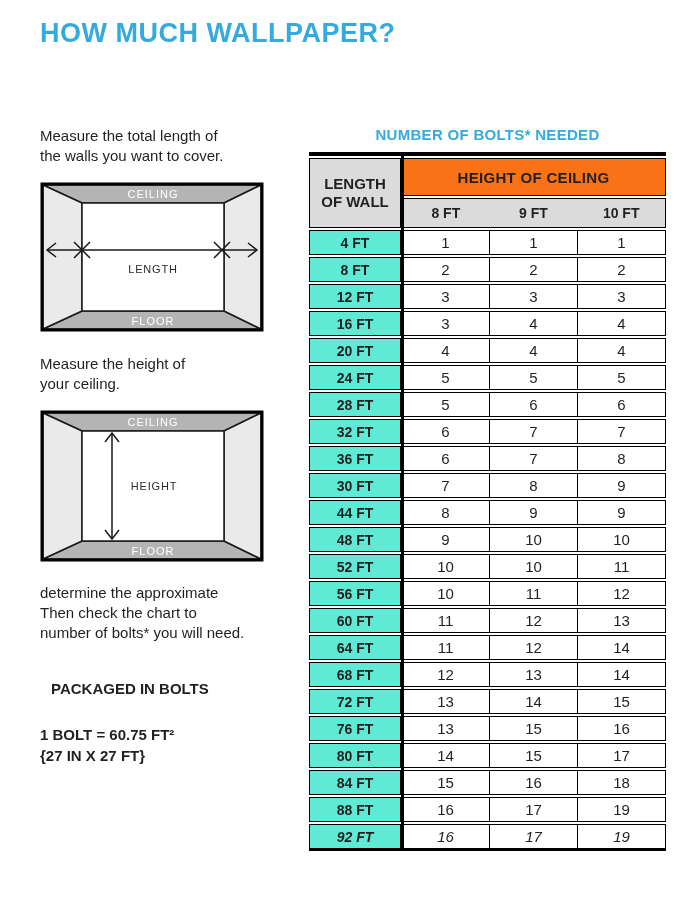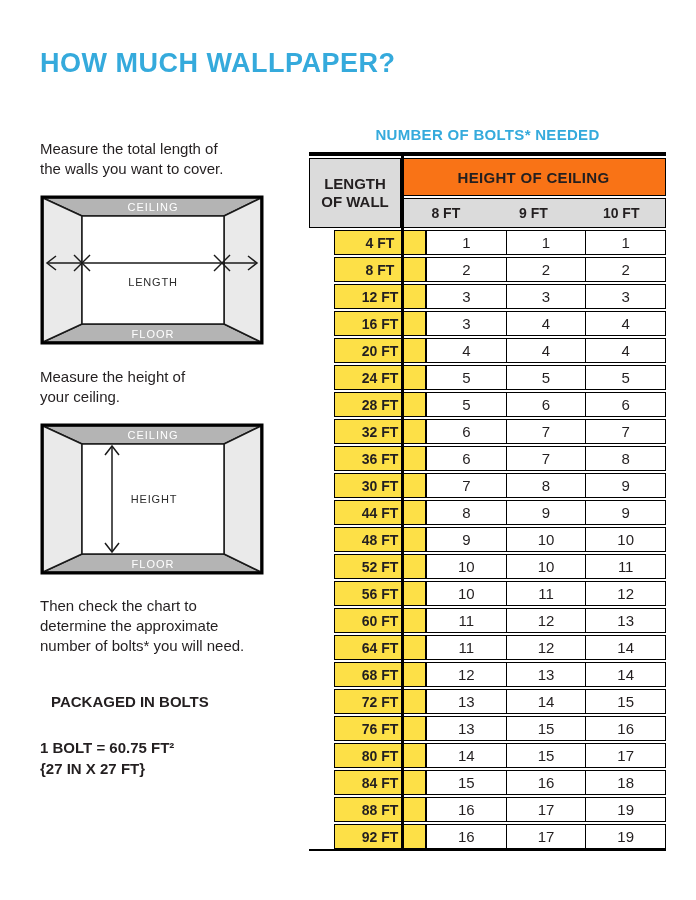--- a/index.html
+++ b/index.html
@@ -4,31 +4,31 @@
 <style>
   :root { --accent: #35AADC; --ink: #231F20; }
   * { margin: 0; padding: 0; box-sizing: border-box; }
   html, body { background: #fff; }
   body {
     width: 696px; height: 900px; position: relative; overflow: hidden;
     font-family: "Liberation Sans", "DejaVu Sans", sans-serif;
     color: var(--ink);
   }
   .page-title {
-    position: absolute; left: 40px; top: 48px;
+    position: absolute; left: 40px; top: 18px;
     font-size: 27px; font-weight: bold; letter-spacing: 0.5px;
     color: var(--accent);
   }
   
   .left-col { position: absolute; left: 40px; top: 126px; width: 236px; }
   .section-title {
     font-size: 14px; font-weight: bold; letter-spacing: 0.6px;
     color: var(--accent);
   }
-  .step-text { margin-top: 13px; font-size: 15px; line-height: 20px; color: var(--ink); }
+  .step-text { font-size: 15px; line-height: 20px; color: var(--ink); }
   .step-text .line { display: block; }
   .room-svg { display: block; margin-top: 16px; }
   .step2 { margin-top: 22px; }
   .step3 { margin-top: 21px; }
   .footnote { margin-top: 36px; font-size: 15px; line-height: 20px; font-weight: bold; }
   .footnote .indent { padding-left: 11px; }
   .bolt-info { margin-top: 25px; font-size: 15px; line-height: 21px; font-weight: bold; }
   
   .right-col { position: absolute; left: 309px; top: 126px; width: 357px; }
   .table-title {
@@ -59,26 +59,26 @@
   }
   .sub-cell {
     height: 30px; margin-top: 2px; background: #DBDBDB; border: 1px solid #000;
     display: flex;
   }
   .sub-cell > div {
     flex: 1; display: flex; align-items: center; justify-content: center;
     font-size: 14px; font-weight: bold;
   }
   .t-row { display: flex; margin-bottom: 2px; }
-  .t-row:last-child { margin-bottom: 0; }
+  .t-row:last-child { margin-bottom: 0; font-style: italic; }
   .t-cell {
     height: 25px; border: 1px solid #000;
     display: flex; align-items: center; justify-content: center;
   }
-  .t-label { width: 92px; background: #fde047; font-size: 14px; font-weight: bold; margin-left: 25px; }
+  .t-label { width: 92px; background: #5eead4; font-size: 14px; font-weight: bold; }
   .t-val { flex: 1; background: #fff; font-size: 15px; }
   .t-val + .t-val { border-left: none; }
   
   .svg-label-white { fill: #fff; font-size: 11px; letter-spacing: 1px; }
   .svg-label-dark { fill: #2b2b2b; font-size: 11px; letter-spacing: 0.8px; }
 </style>
 </head>
 <body>
 
 <h1 class="page-title">HOW MUCH WALLPAPER?</h1>
@@ -127,22 +127,22 @@
     <text class="svg-label-white" x="113" y="145" text-anchor="middle">FLOOR</text>
     <g stroke="#1a1a1a" stroke-width="1.5" fill="none">
       <line x1="72" y1="23" x2="72" y2="129"></line>
       <polyline points="65,32 72,23 79,32"></polyline>
       <polyline points="65,120 72,129 79,120"></polyline>
     </g>
     <text class="svg-label-dark" x="114" y="80" text-anchor="middle">HEIGHT</text>
   </svg>
 
   <p class="step-text step3">
+    <span class="line">determine the approximate</span>
     <span class="line">Then check the chart to</span>
-    <span class="line">determine the approximate</span>
     <span class="line">number of bolts* you will need.</span>
   </p>
 
   <div class="footnote">
     <div class="indent">PACKAGED IN BOLTS</div>
   </div>
 
   <div class="bolt-info">
     <div>1 BOLT = 60.75 FT²</div>
     <div>{27 IN X 27 FT}</div>

